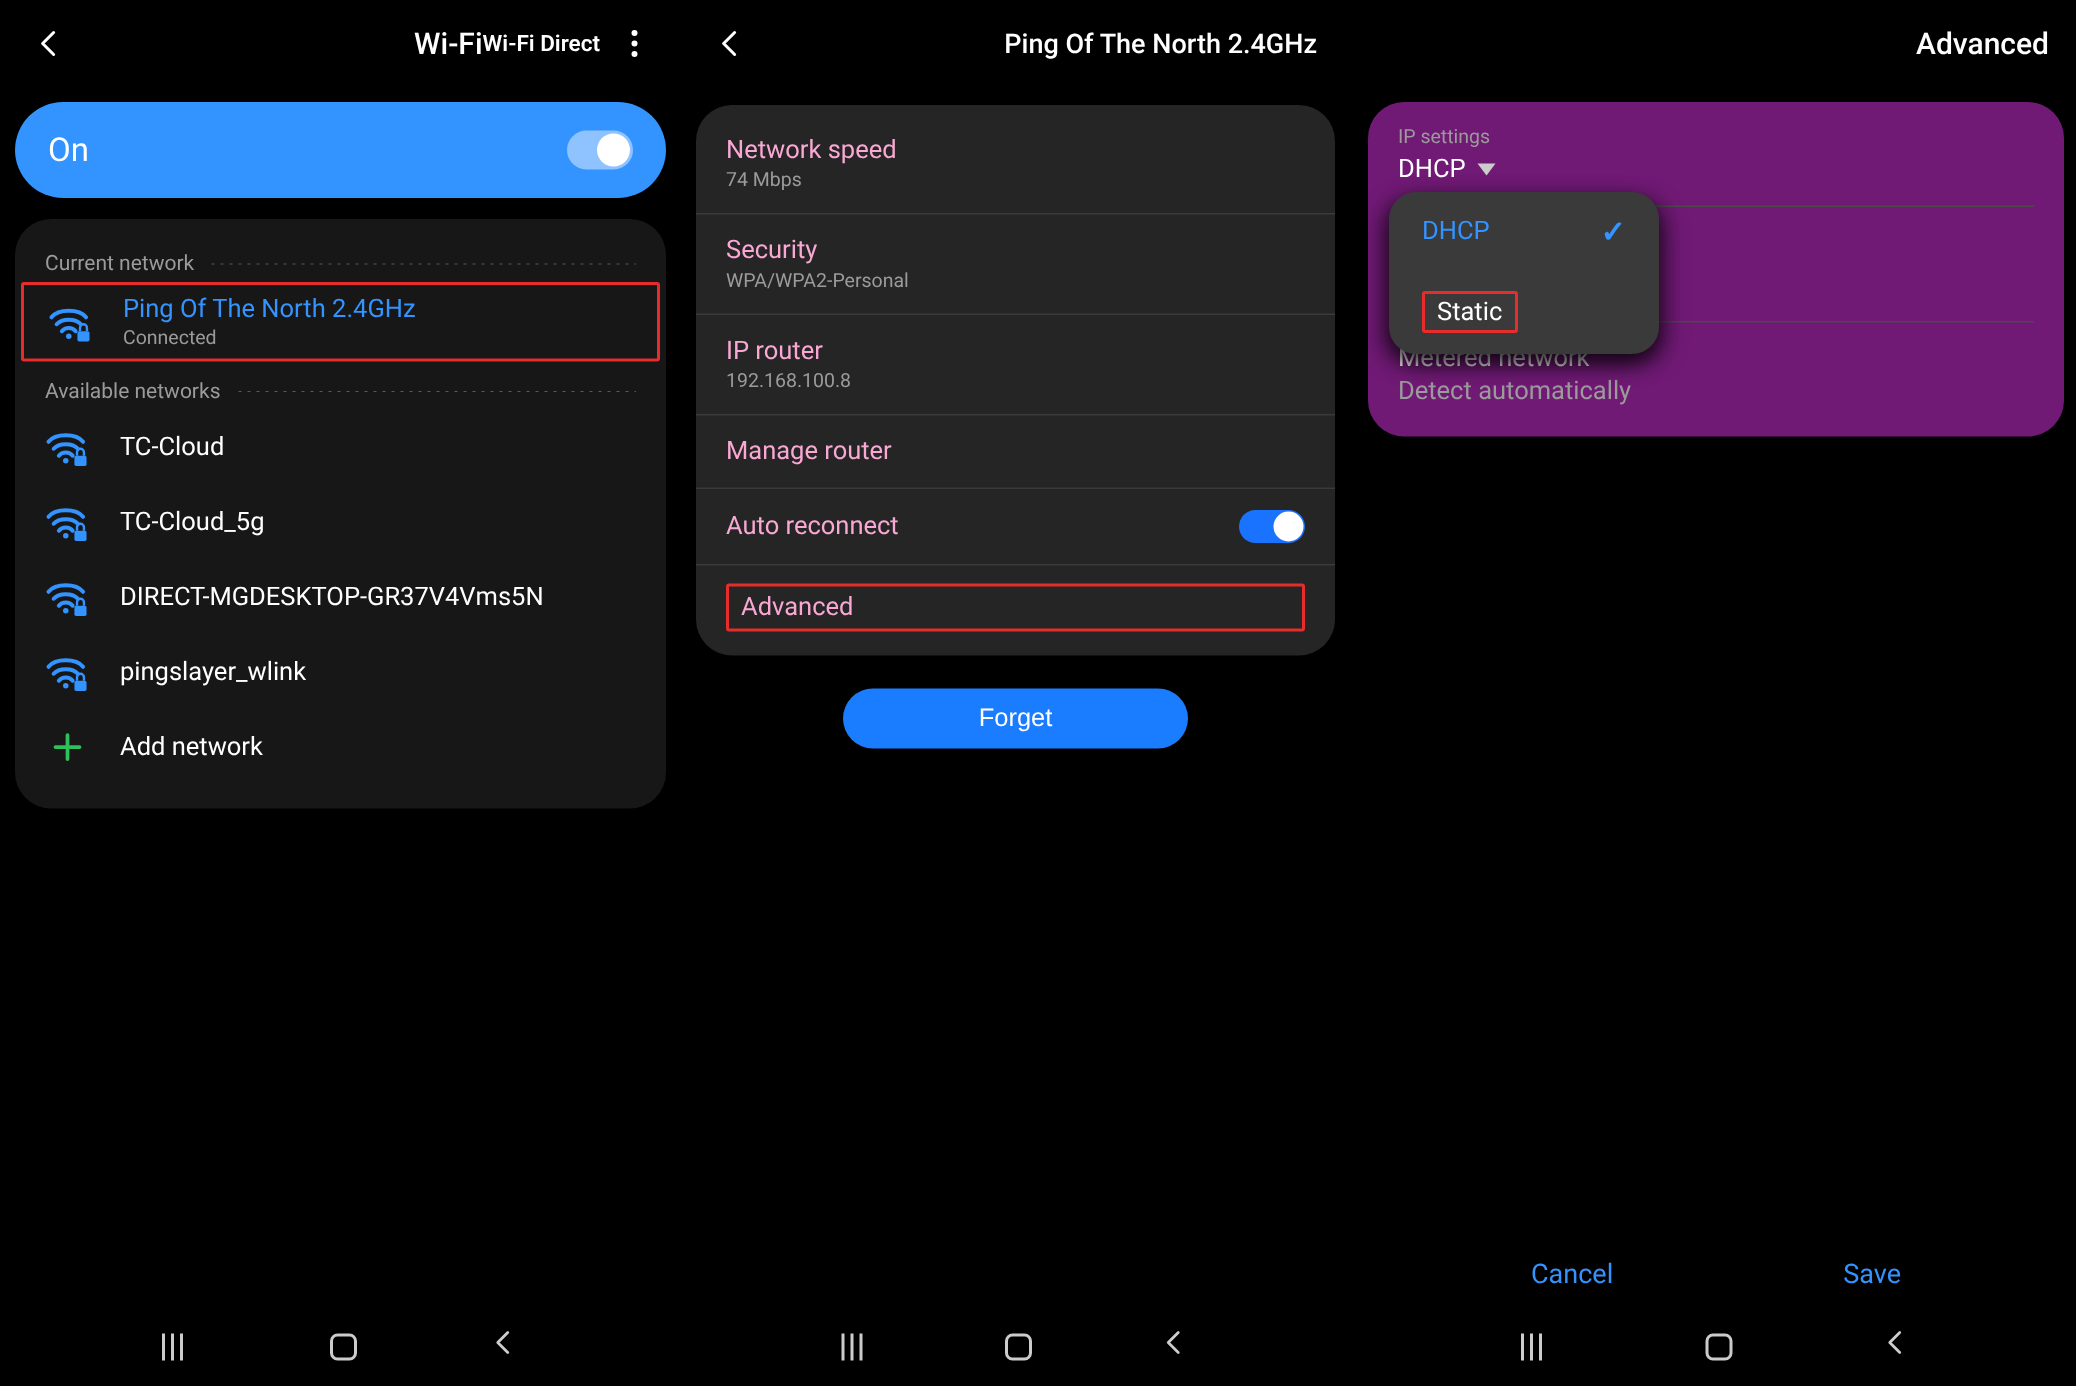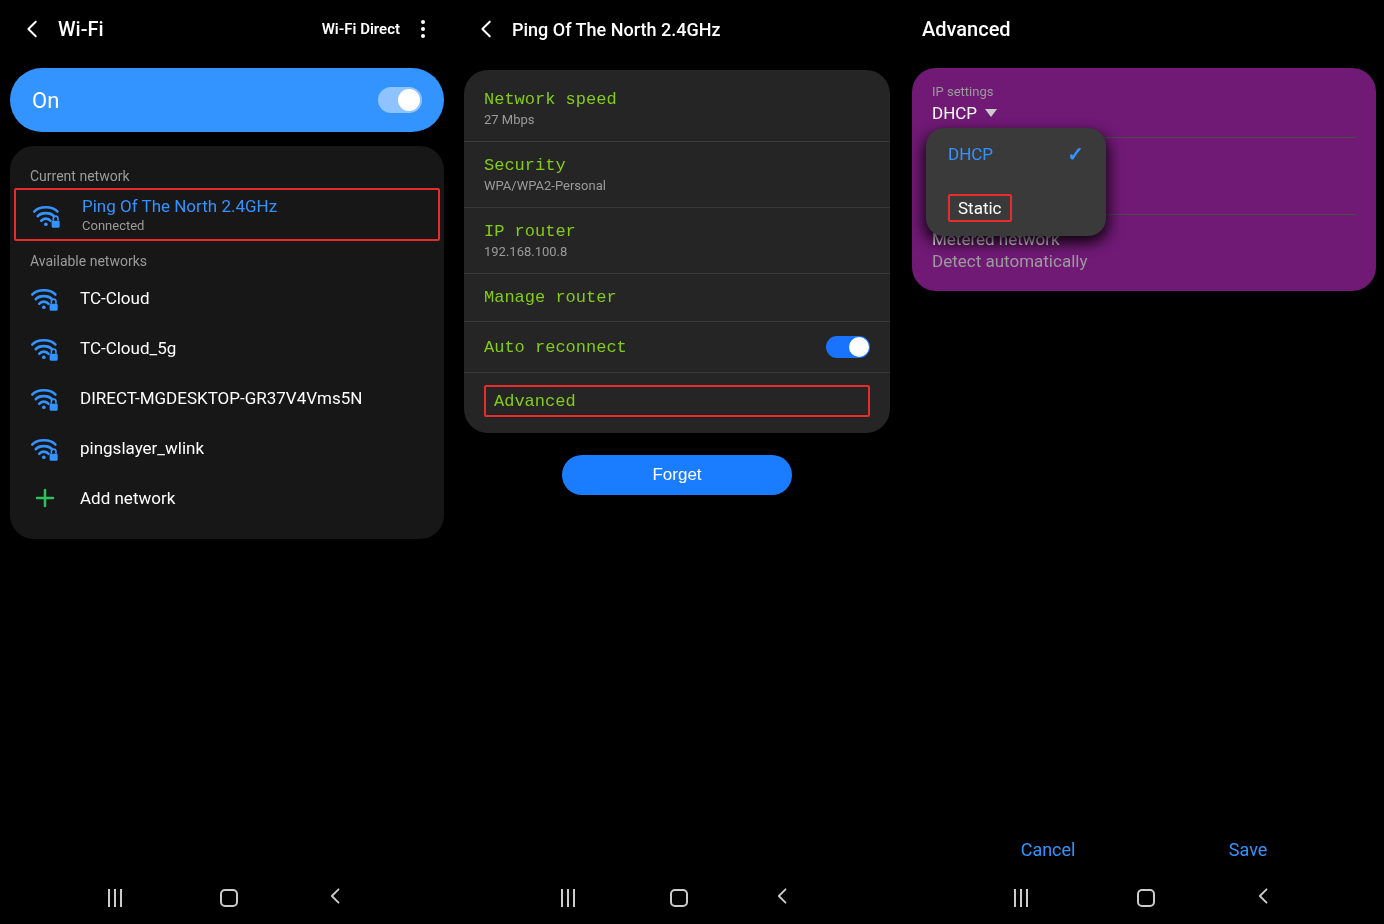--- a/index.html
+++ b/index.html
@@ -23,20 +23,21 @@
   .screen1 { width: 446px; }
   .screen2 { width: 438px; margin-left: 8px;}
   .screen3 { width: 480px; margin-left: 8px;}
 
   
   .hdr {
     display: flex;
     align-items: center;
     height: 58px;
     padding: 0 18px;
+    text-align: right;
   }
   .back-chevron {
     width: 22px; height: 22px;
     display: inline-flex; align-items: center; justify-content: center;
     color: #fff;
     font-size: 26px;
     margin-right: 14px;
     cursor: pointer;
   }
   .hdr-title {
@@ -122,21 +123,21 @@
     border-radius: 24px;
     margin: 12px 6px 0 6px;
     padding: 6px 0 0 0;
   }
   .detail-row {
     padding: 14px 20px;
     border-bottom: 1px solid #3a3a3a;
     display:flex; flex-direction:column;
   }
   .detail-row:last-child { border-bottom:none; }
-  .detail-row .label { font-size: 17px; color:#84cc16;font-family:Liberation Mono, monospace; }
+  .detail-row .label { font-size: 17px; color:#f9a8d4; }
   .detail-row .val   { font-size: 13px; color:#9b9b9b; margin-top:3px; }
   .detail-row.single .label { font-size:17px; }
   .detail-row.toggle { flex-direction:row; align-items:center; }
   .detail-row.toggle .label { flex:1; }
   .sm-switch {
     width: 44px; height: 22px; border-radius: 11px;
     background:#1a73ff; position:relative;
   }
   .sm-switch .knob {
     width: 20px; height:20px; border-radius:50%; background:#fff;
@@ -356,21 +357,21 @@
       <svg width="22" height="22" viewBox="0 0 24 24">
           <use href="#chev-left"></use>
         </svg>
     </span>
     <span class="hdr-title small">Ping Of The North 2.4GHz</span>
   </div>
 
   <div class="detail-card">
     <div class="detail-row">
       <span class="label">Network speed</span>
-      <span class="val">27 Mbps</span>
+      <span class="val">74 Mbps</span>
     </div>
     <div class="detail-row">
       <span class="label">Security</span>
       <span class="val">WPA/WPA2-Personal</span>
     </div>
     <div class="detail-row">
       <span class="label">IP router</span>
       <span class="val">192.168.100.8</span>
     </div>
     <div class="detail-row single">

